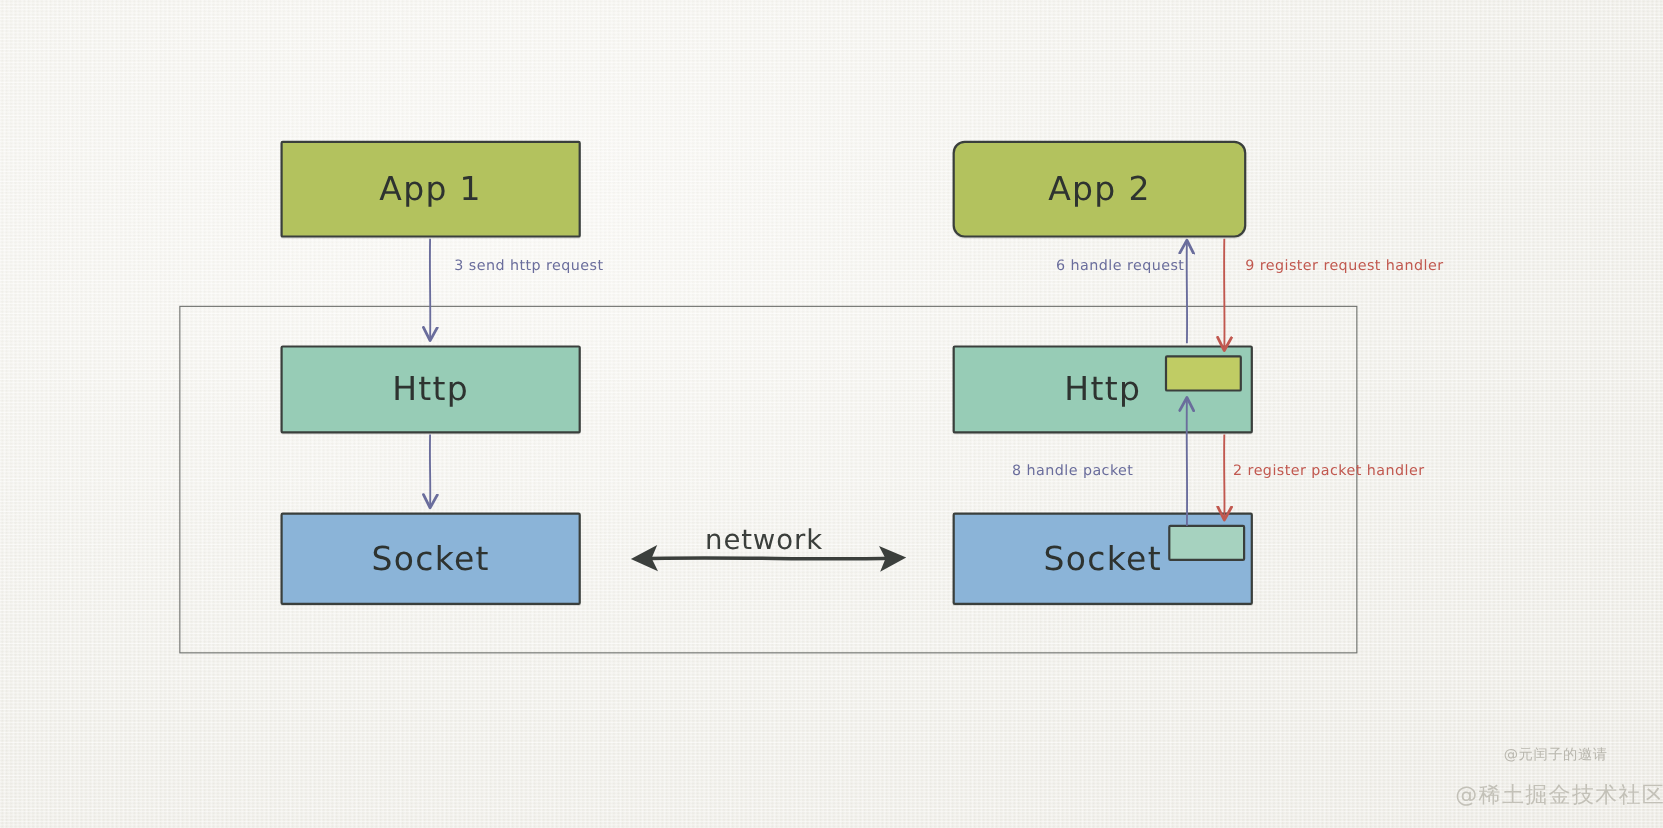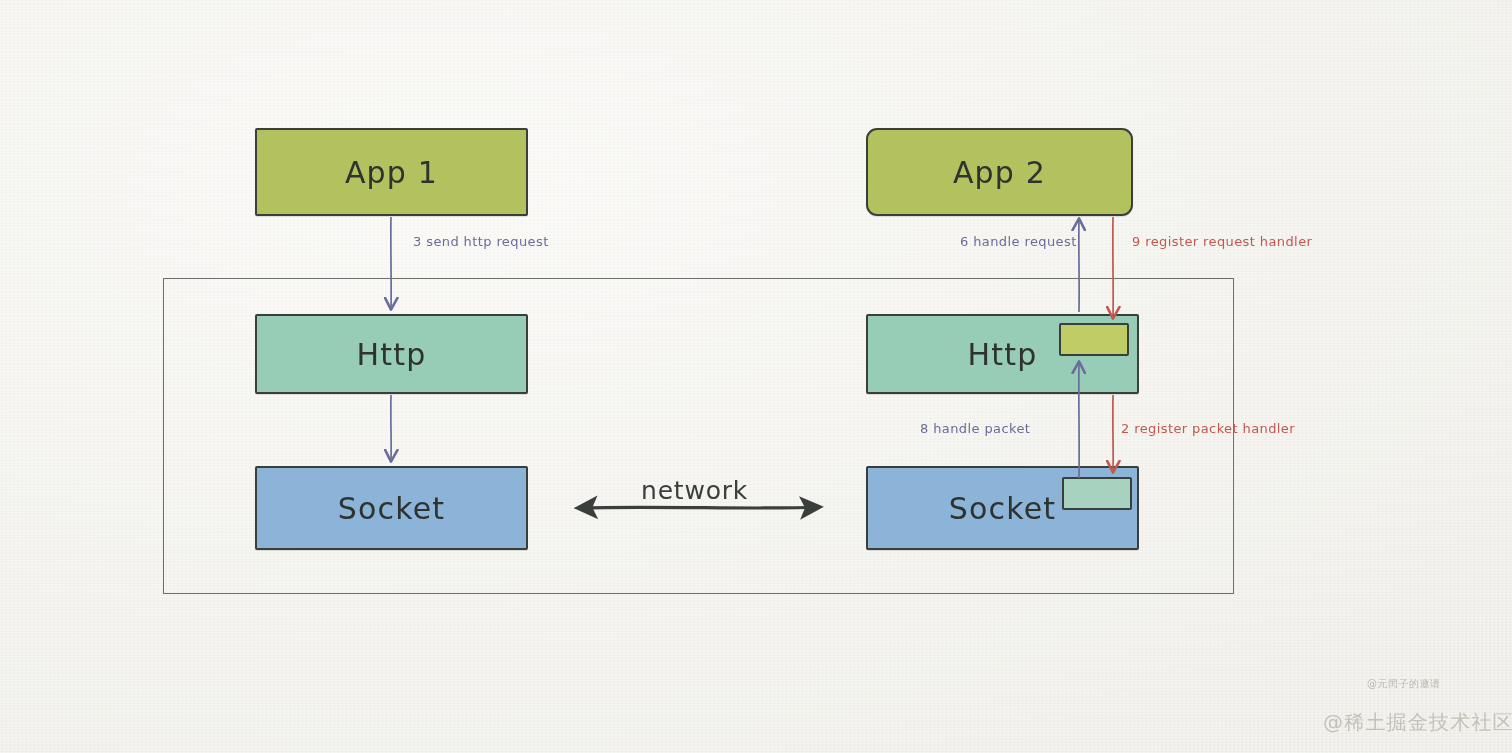--- a/index.html
+++ b/index.html
@@ -84,21 +84,21 @@
     height: 753px;
     pointer-events: none;
   }
 
   .watermark {
     position: absolute;
     white-space: nowrap;
     font-family: "DejaVu Sans", sans-serif;
     color: #b9b7ae;
   }
-  .wm-small { font-size: 10px; letter-spacing: 0.5px; }
+  .wm-small { font-size: 13px; letter-spacing: 0.5px; }
   .wm-big   { font-size: 20px; letter-spacing: 1.2px; color: #c3c1b8; }
 </style>
 </head>
 <body>
 
 <div id="canvas">
 
   <div class="frame" style="left:163px; top:278px; width:1071px; height:316px;"></div>
 
   <div class="node app-box" style="left:255px; top:128px; width:273px; height:88px;">

